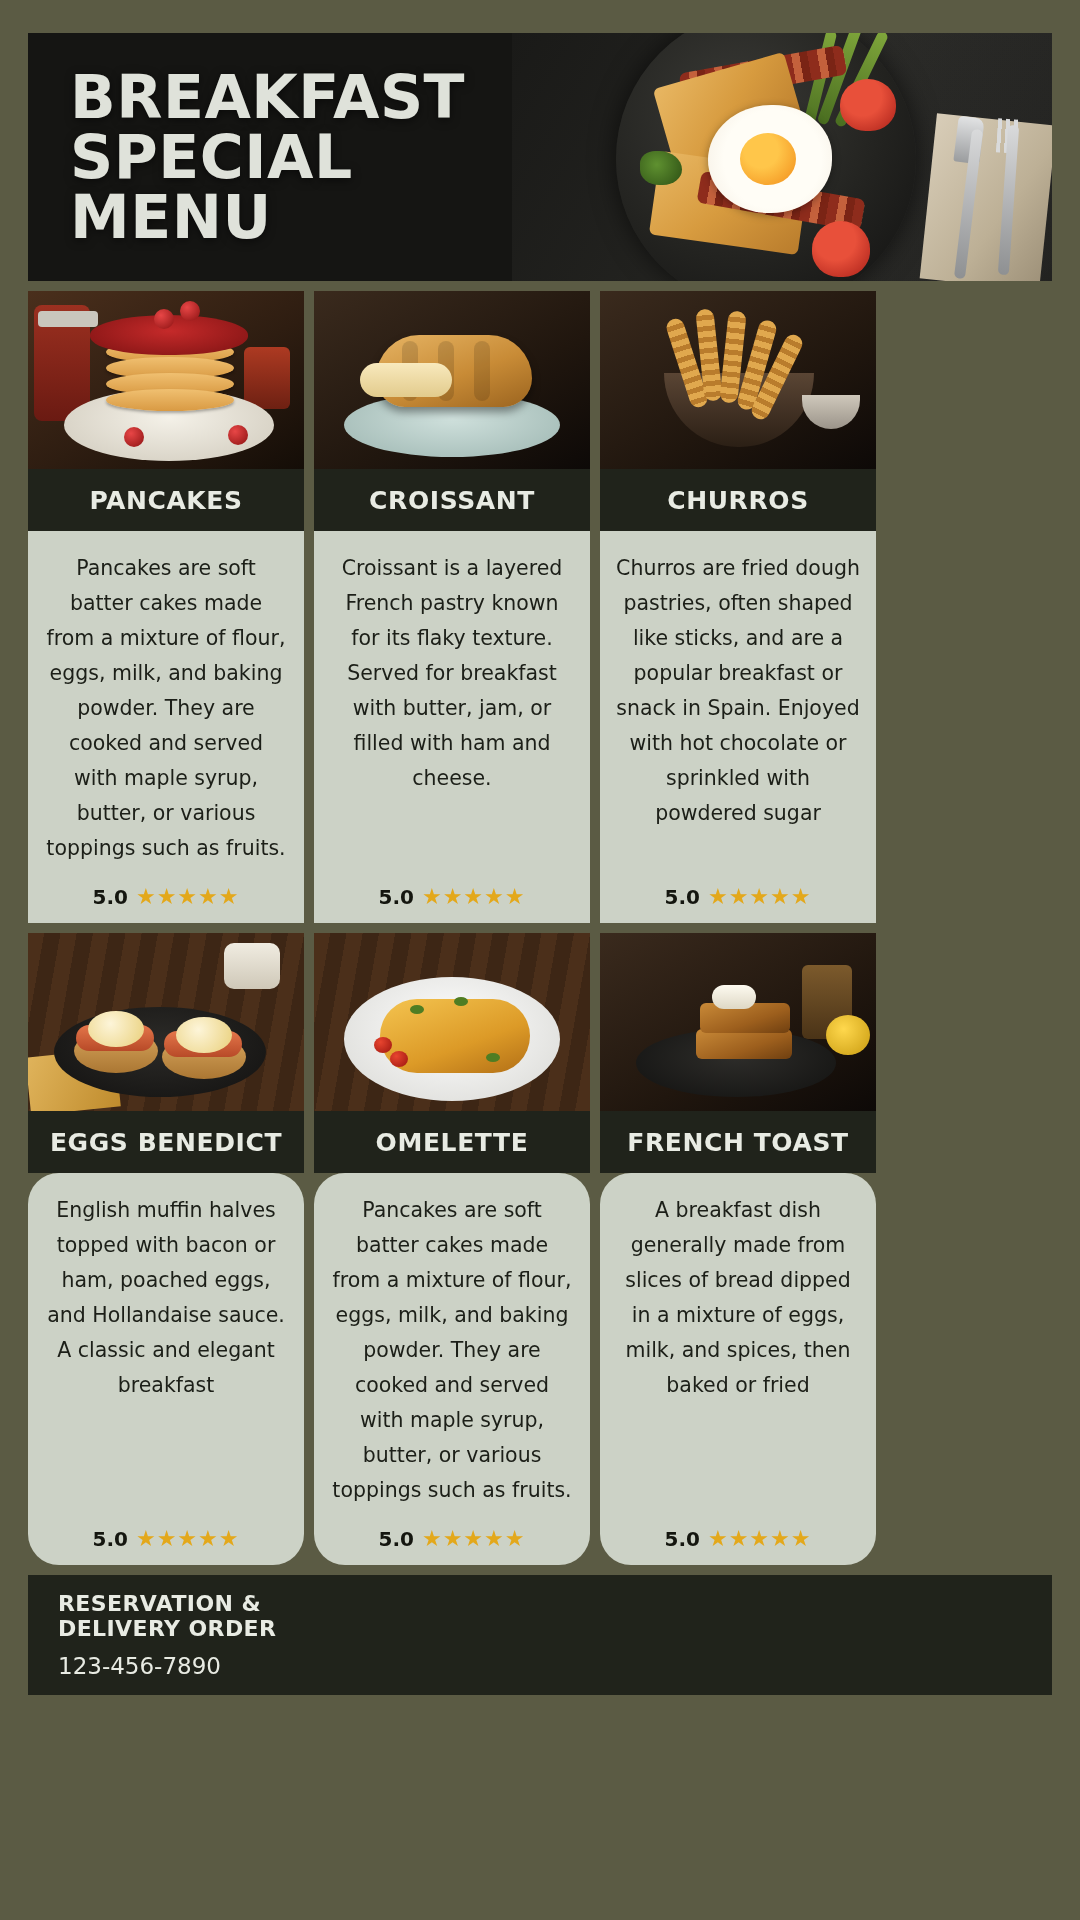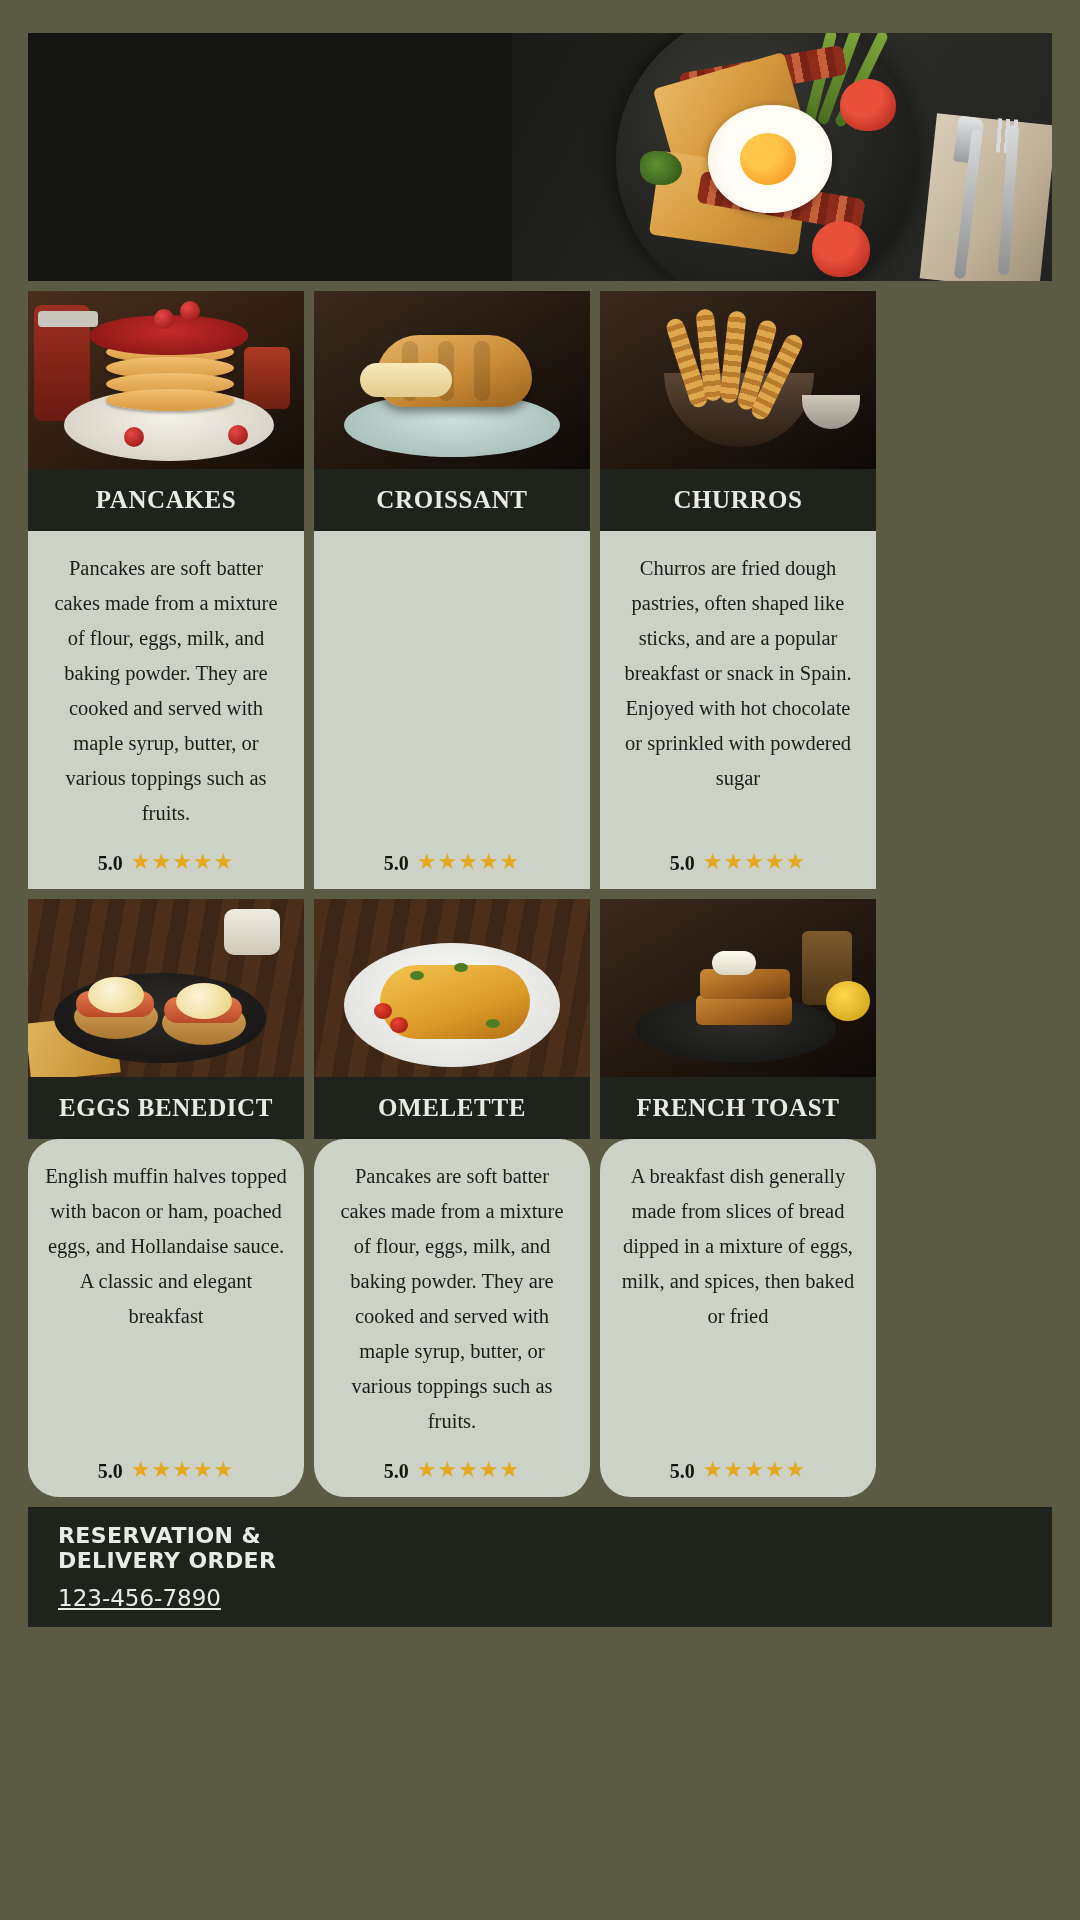--- a/index.html
+++ b/index.html
@@ -113,21 +113,20 @@
     text-shadow: 0 2px 10px rgba(0,0,0,0.55);
   }
 
   
   .grid {
     display: grid;
     grid-template-columns: repeat(3, 276px);
     column-gap: 10px;
     row-gap: 10px;
     margin-top: 10px;
-    font-family: Liberation Serif, serif;
   }
   .card { display: flex; flex-direction: column; }
   .card-photo {
     width: 276px; height: 178px;
     position: relative; overflow: hidden;
     background: #2b2a26;
   }
   .card-title {
     height: 62px;
     background: #20231b;
@@ -232,21 +231,21 @@
   .f-left .brand {
     font-size: 22px; font-weight: 800; line-height: 25px; letter-spacing: 0.4px;
     text-transform: uppercase; white-space: pre-line;
   }
   .f-left .addr { margin-top: 8px; font-size: 23px; }
   .f-right { text-align: left; }
   .f-right .resv {
     font-size: 22px; font-weight: 800; line-height: 25px; letter-spacing: 0.4px;
     text-transform: uppercase; white-space: pre-line;
   }
-  .f-right .phone { margin-top: 12px; font-size: 23px; text-decoration: underline; }
+  .f-right .phone { margin-top: 12px; font-size: 23px; }
 </style>
 </head>
 <body>
 
 <div class="page">
 
   <div class="header">
     <div class="header-art">
       <div class="plate"></div>
       <div class="asparagus a1"></div>
@@ -260,20 +259,23 @@
       <div class="yolk"></div>
       <div class="tomato tm1"></div>
       <div class="tomato tm2"></div>
       <div class="herb"></div>
       <div class="napkin"></div>
       <div class="knife-blade"></div>
       <div class="cutlery knife"></div>
       <div class="fork-tines"></div>
       <div class="cutlery fork"></div>
     </div>
+    <div class="header-title">BREAKFAST
+SPECIAL
+MENU</div>
   </div>
 
   <div class="grid row1">
 
     <div class="card">
       <div class="card-photo">
         <div class="bg-warm"></div>
         <div class="jar">
             <div class="jar-lid"></div>
           </div>
@@ -308,20 +310,21 @@
         <div class="disc cr-plate"></div>
         <div class="croissant">
           <div class="cr-ridge" style="left:26px"></div>
           <div class="cr-ridge" style="left:62px"></div>
           <div class="cr-ridge" style="left:98px"></div>
         </div>
         <div class="cream"></div>
       </div>
       <div class="card-title">CROISSANT</div>
       <div class="card-body">
+        <div class="card-desc">Croissant is a layered French pastry known for its flaky texture. Served for breakfast with butter, jam, or filled with ham and cheese.</div>
         <div class="rating">
           <span class="score">5.0</span>
           <span class="stars">★★★★★</span>
         </div>
       </div>
     </div>
 
     <div class="card">
       <div class="card-photo">
         <div class="bg-dark"></div>

